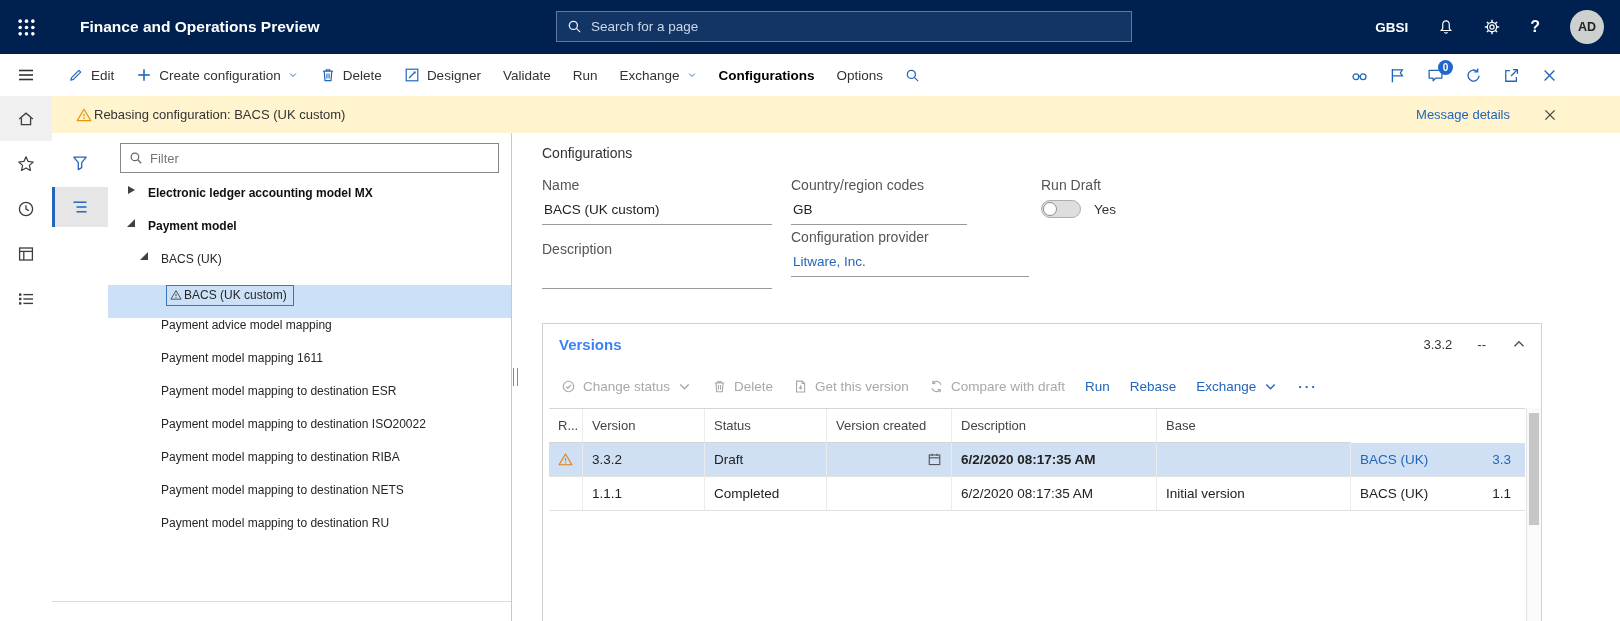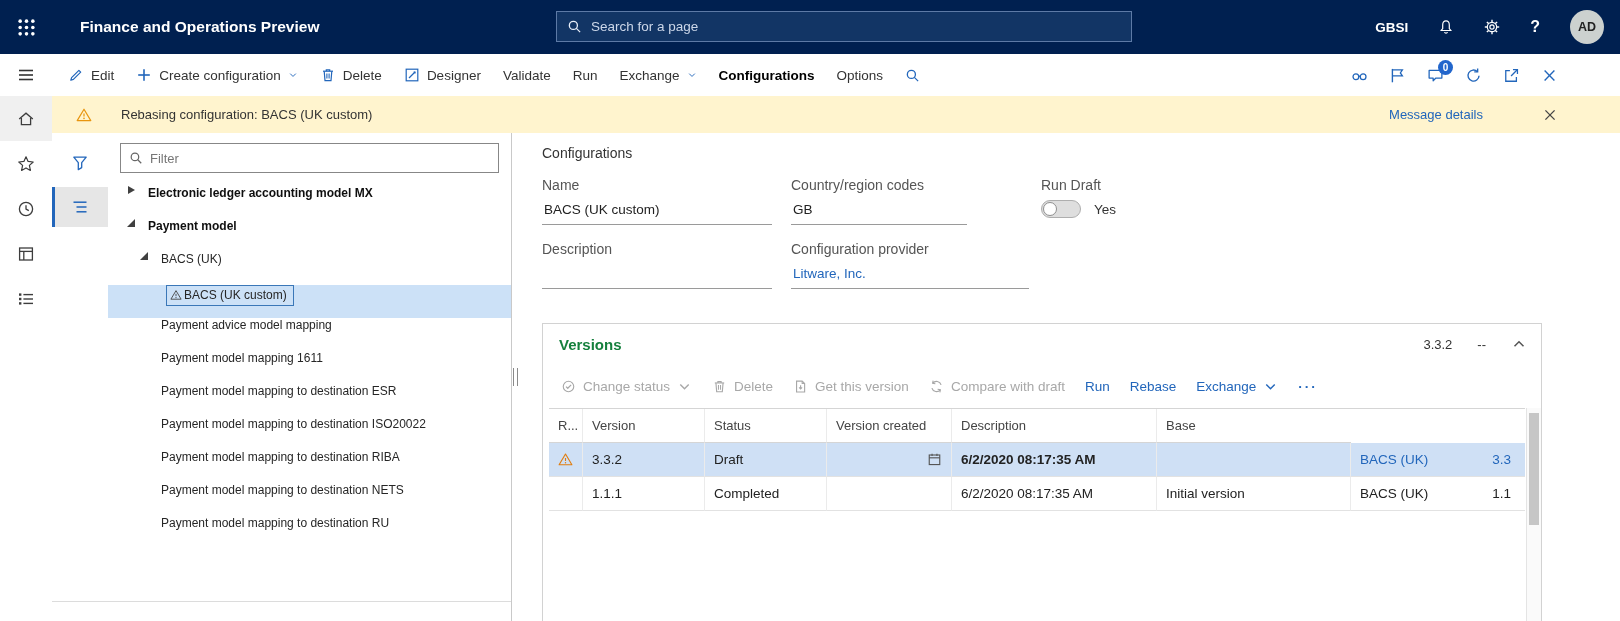--- a/index.html
+++ b/index.html
@@ -37,21 +37,21 @@
   .ab-item svg.i{color:#2266bb}
   .ab-item .chev{width:10px;height:10px;color:#555}
   .ab-item.tab-active span{font-weight:700;color:#000}
   .ab-right{margin-left:auto;display:flex;align-items:center;gap:21px;padding-right:62px;color:#2266bb}
   .ab-right svg.i{width:17px;height:17px;cursor:pointer}
   .balloon-wrap{position:relative;cursor:pointer}
   .badge{position:absolute;top:-7px;right:-9px;min-width:15px;height:15px;border-radius:8px;background:#2266cc;
     color:#fff;font-size:10px;font-weight:700;display:flex;align-items:center;justify-content:center;padding:0 3px}
 
   
-  .msg-bar{height:37px;background:#fff4ce;display:flex;align-items:center;padding:0 62px 0 24px;gap:29px;flex:none}
+  .msg-bar{height:37px;background:#fff4ce;display:flex;align-items:center;padding:0 62px 0 24px;gap:2px;flex:none}
   .msg-warn{width:18px;height:18px;color:#e8950f}
   .msg-text{font-size:13px;color:#333}
   .msg-link{margin-left:auto;font-size:13px;color:#2266bb;cursor:pointer}
   .msg-close{width:14px;height:14px;color:#444;margin-left:30px;cursor:pointer}
 
   
   .workspace{flex:1;display:flex;min-height:0}
   .tree-panel{width:460px;flex:none;background:#fff;border-right:1px solid #c9c9c9;display:flex;position:relative}
   .tree-panel::after{content:"";position:absolute;left:0;right:0;bottom:19px;border-top:1px solid #dcdcdc}
   .tool-strip{width:56px;flex:none;padding-top:10px;display:flex;flex-direction:column;align-items:center;gap:4px}
@@ -87,21 +87,21 @@
   .f-value{font-size:13.5px;color:#222;padding:2px 2px 7px;border-bottom:1px solid #9a9a9a;min-height:25px;white-space:nowrap}
   .f-value.link{color:#2266bb;cursor:pointer}
   .toggle-row{display:flex;align-items:center;gap:13px;margin-top:6px}
   .toggle{width:40px;height:18px;border-radius:9px;background:#dedede;border:1px solid #aeaeae;position:relative;cursor:pointer}
   .knob{position:absolute;left:1px;top:1px;width:14px;height:14px;border-radius:50%;background:#fff;border:1px solid #8f8f8f}
   .toggle-text{font-size:13.5px;color:#333}
 
   
   .card{margin-top:16px;width:1000px;border:1px solid #d2d2d2;background:#fff;position:relative;height:310px}
   .card-head{height:40px;display:flex;align-items:center;padding:0 14px 0 16px}
-  .card-title{font-size:15px;font-weight:700;color:#15803d}
+  .card-title{font-size:15px;font-weight:700;color:#3b82f6}
   .card-head-right{margin-left:auto;display:flex;align-items:center;gap:25px;font-size:13px;color:#333}
   .chev-up{width:13px;height:13px;color:#555;cursor:pointer}
   .card-toolbar{height:44px;display:flex;align-items:center;padding:0 8px;font-size:13.5px}
   .tbi{display:flex;align-items:center;gap:7px;padding:5px 10px;white-space:nowrap}
   .tbi svg.i{width:15px;height:15px}
   .tbi .chev{width:10px;height:10px}
   .tbi.disabled{color:#a8a8a8;cursor:default}
   .tbi.link{color:#2266bb;cursor:pointer}
   .tbi.more{font-weight:700;letter-spacing:2px;cursor:pointer;color:#2266bb}
   .grid{margin:0 16px 0 6px;border-top:1px solid #d5d5d5}
@@ -544,21 +544,21 @@
               <div class="toggle">
                   <div class="knob"></div>
                 </div>
               <span class="toggle-text">Yes</span>
             </div>
           </div>
           <div class="field" style="left:0;top:64px;width:230px">
             <div class="f-label">Description</div>
             <div class="f-value"></div>
           </div>
-          <div class="field" style="left:249px;top:64px;width:238px">
+          <div class="field" style="left:249px;top:52px;width:238px">
             <div class="f-label">Configuration provider</div>
             <div class="f-value link">Litware, Inc.</div>
           </div>
         </div>
 
         <section class="card">
           <div class="card-head">
             <span class="card-title">Versions</span>
             <div class="card-head-right">
               <span>3.3.2</span>

